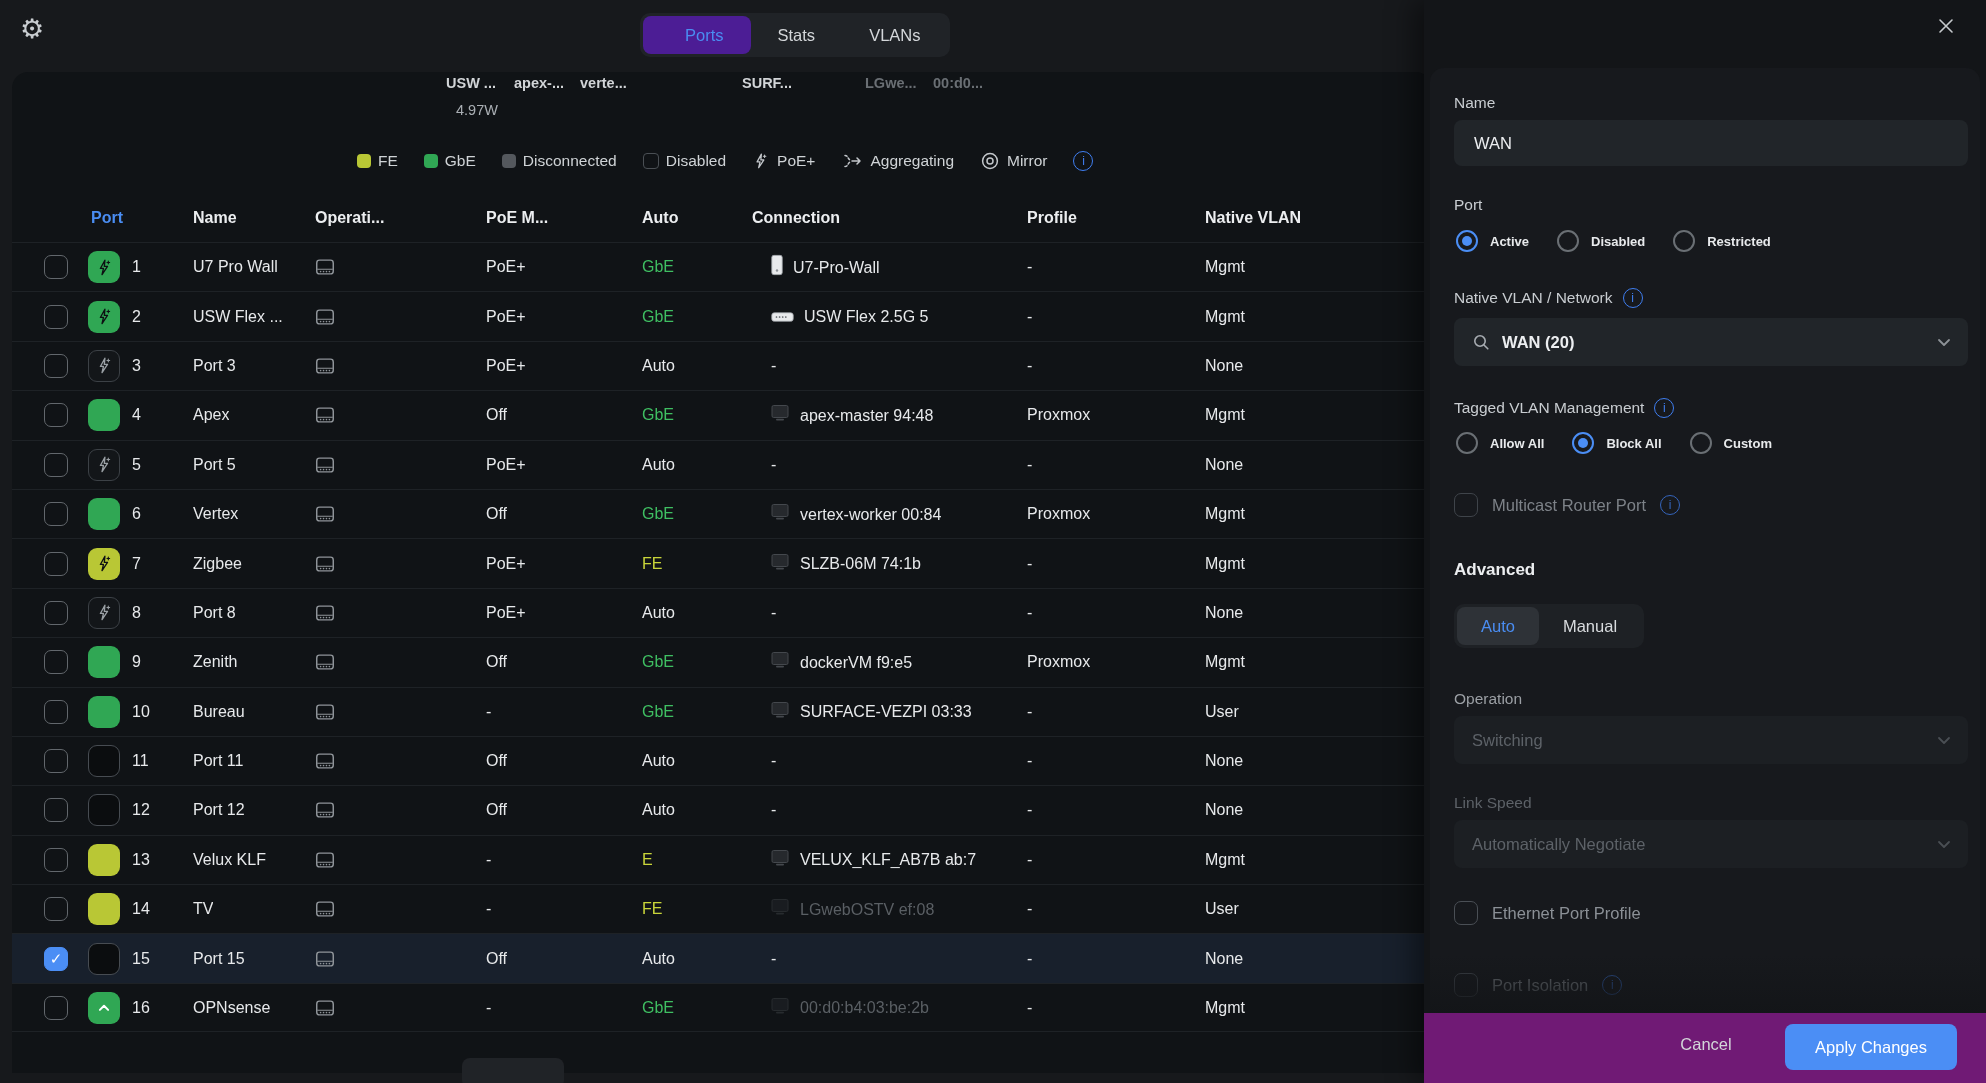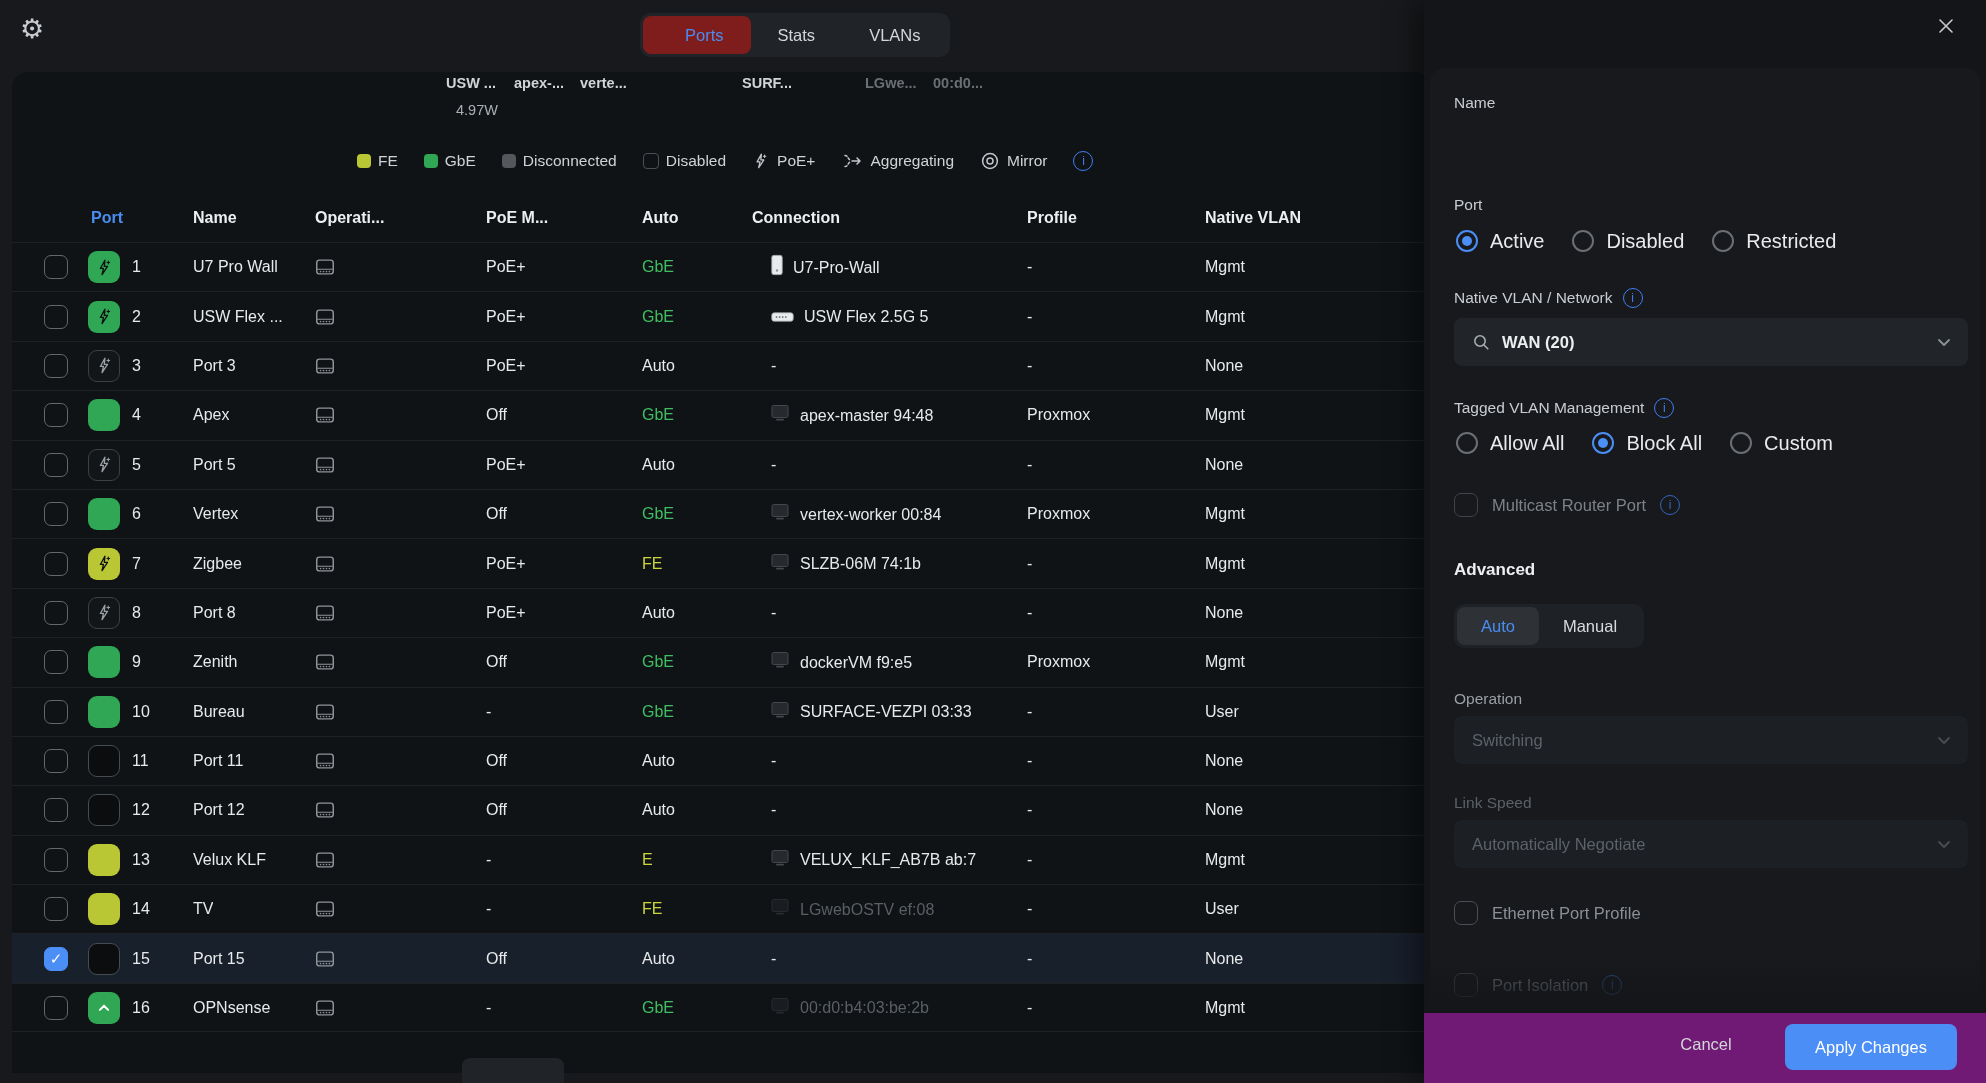--- a/index.html
+++ b/index.html
@@ -2,21 +2,21 @@
 <html style="--accent: #4b8ef5; --green: #30a754; --green-text: #3fbf62; --yellow: #b9c735; --yellow-text: #c9d53a;"><head>
 <meta charset="utf-8">
 <style>
   html,body{margin:0;padding:0;background:#17191c;font-family:"Liberation Sans",sans-serif;-webkit-font-smoothing:antialiased;}
   #app{position:relative;width:1986px;height:1083px;overflow:hidden;background:#17191c;color:#e8eaec;}
 
   
   .gear{position:absolute;left:20px;top:16px;font-size:27px;color:#c9cdd1;cursor:pointer;line-height:1;}
   .tabbar{position:absolute;left:640px;top:13px;height:44px;background:#202327;border-radius:10px;display:flex;align-items:center;padding:0 3px;}
   .tab{height:38px;padding:0 27px;display:flex;align-items:center;border-radius:8px;font-size:16.5px;color:#d4d7da;cursor:pointer;}
-  .tab.active{background:#7f1d1d;color:#4a8df2;padding-left:42px;}
+  .tab.active{background:#4c1d95;color:#4a8df2;padding-left:42px;}
 
   
   .card{position:absolute;left:12px;top:72px;width:1420px;height:1001px;background:#101316;border-radius:16px 16px 0 0;}
 
   .dev-label{position:absolute;top:3px;font-size:14.5px;font-weight:bold;color:#d2d5d8;white-space:nowrap;}
   .dev-label.dim{color:#6a6f74;}
   .power{position:absolute;top:30px;font-size:14.5px;color:#aaafb4;}
 
   .legend{position:absolute;left:345px;top:76px;height:26px;display:flex;align-items:center;gap:26px;}
   .lg-item{display:flex;align-items:center;gap:7px;font-size:15.5px;color:#cfd3d6;white-space:nowrap;}
@@ -70,21 +70,21 @@
   .fselect.disabled .chev{color:#4a4f54;}
   .fselect .val{font-size:16.5px;color:#eceef0;}
   .fselect .val.bold{font-weight:bold;margin-left:12px;}
   .searchic{color:#a7acb1;display:flex;}
 
   .radio-row{position:absolute;left:26px;display:flex;align-items:center;gap:28px;height:26px;}
   .radio-item{display:flex;align-items:center;gap:12px;cursor:pointer;}
   .radio{width:22px;height:22px;border:2px solid #6a6f74;border-radius:50%;box-sizing:border-box;display:flex;align-items:center;justify-content:center;}
   .radio.sel{border-color:#4b8ef5;}
   .radio.sel::after{content:"";width:10px;height:10px;border-radius:50%;background:#4b8ef5;}
-  .radio-label{font-size:20px;color:#e8eaec;}
+  .radio-label{font-size:13px;color:#e8eaec;font-weight:bold;}
 
   .chk-row{position:absolute;left:24px;display:flex;align-items:center;gap:14px;height:26px;}
   .chkbox{width:24px;height:24px;border:1.5px solid #4a4f55;border-radius:7px;box-sizing:border-box;}
   .chk-label{font-size:16.5px;}
   .chk-row.lvl1 .chk-label{color:#7d8288;}
   .chk-row.lvl1 .chkbox{border-color:#3f444a;}
   .chk-row.lvl1 .info-i{opacity:.75;}
   .chk-row.lvl2 .chk-label{color:#8b9096;}
   .chk-row.lvl3 .chk-label{color:#686d72;}
   .chk-row.lvl3 .chkbox{border-color:#3c4147;}
@@ -658,20 +658,21 @@
 
   <div class="panel">
     <div class="close-x">
       <svg width="18" height="18" viewBox="0 0 18 18">
           <path d="M3 3l12 12M15 3 3 15" stroke="currentColor" stroke-width="1.6" stroke-linecap="round"></path>
         </svg>
     </div>
 
     <div class="panel-card">
       <div class="flabel" style="top:26px">Name</div>
+      <input class="finput" style="top: 52px;" value="WAN">
 
       <div class="flabel" style="top:128px">Port</div>
       <div class="radio-row" style="top:160px" id="port-radios">
           <div class="radio-item">
             <span class="radio sel"></span>
             <span class="radio-label">Active</span>
           </div>
           <div class="radio-item">
             <span class="radio"></span>
             <span class="radio-label">Disabled</span>

